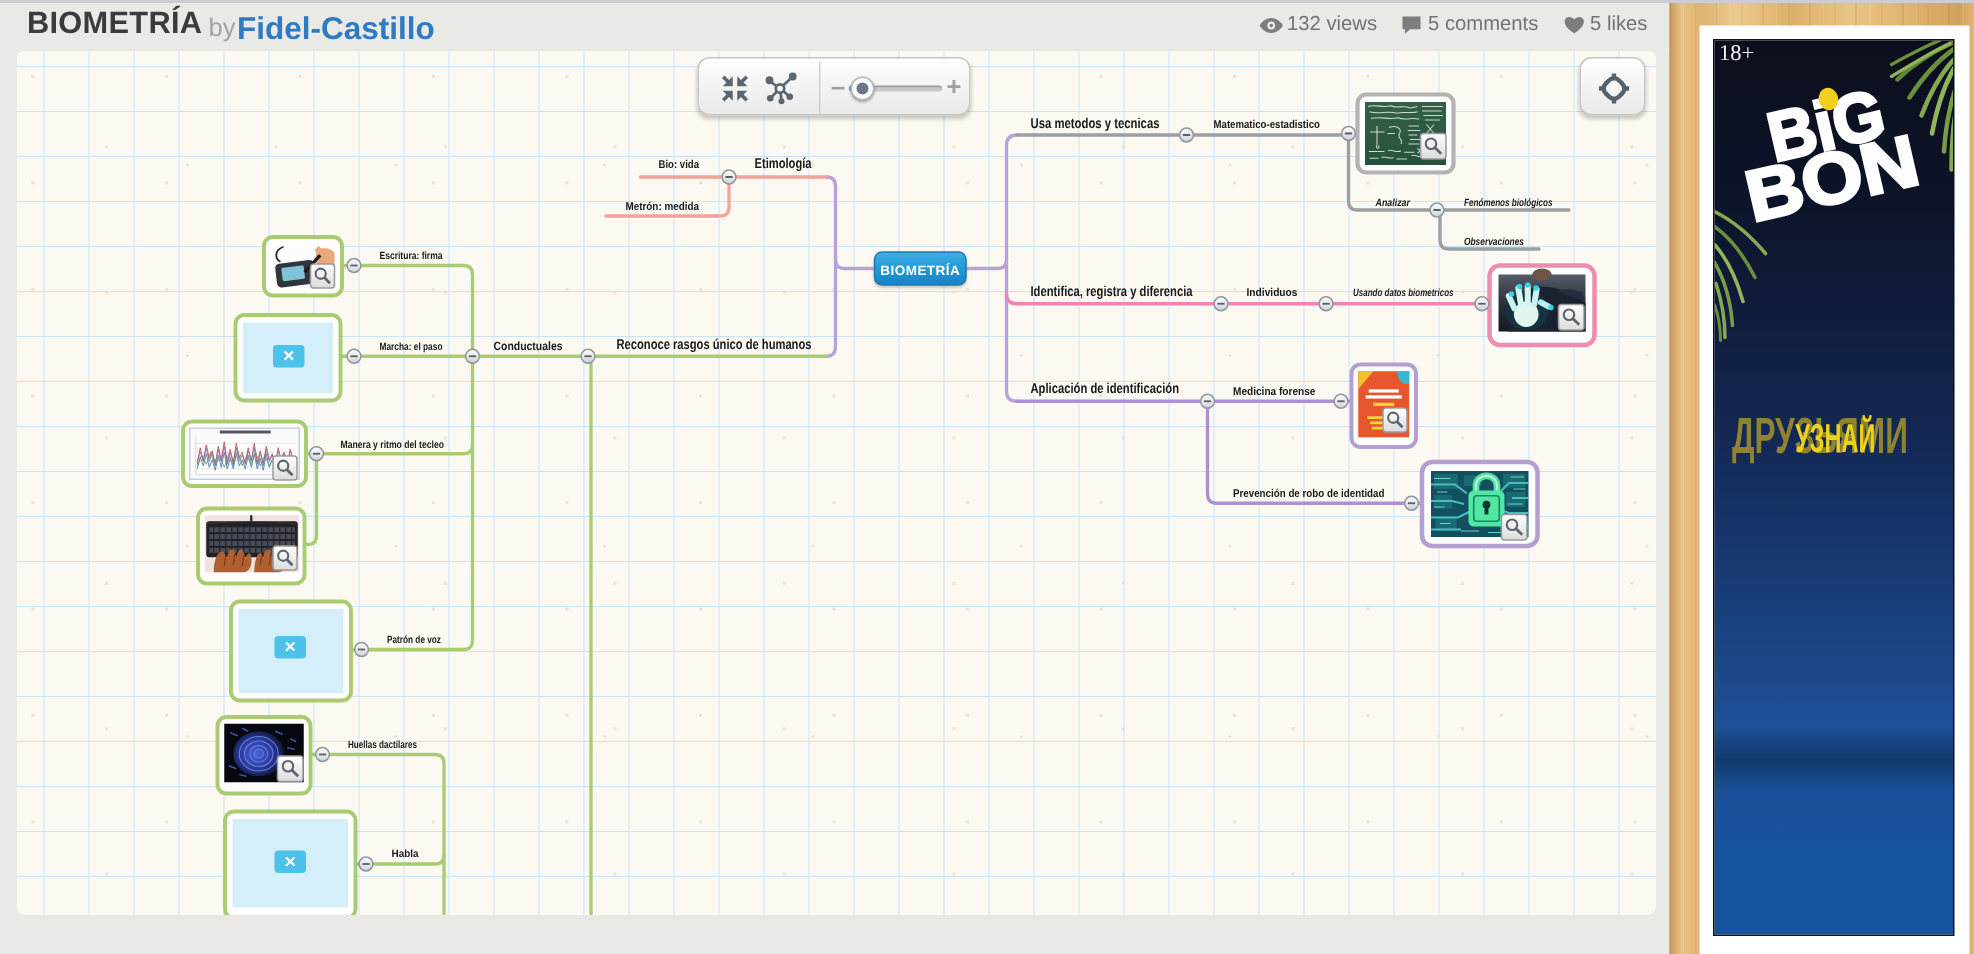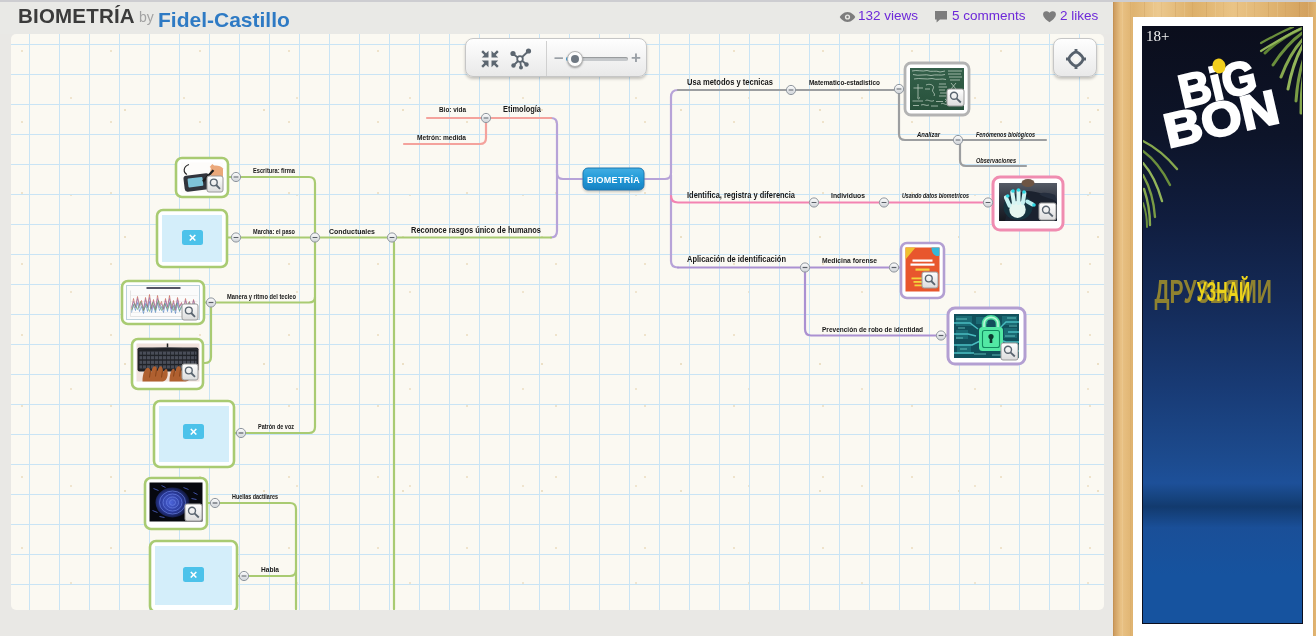--- a/index.html
+++ b/index.html
@@ -1,23 +1,23 @@
 <!DOCTYPE html>
 <html><head>
 <meta charset="utf-8">
 <style>
   * { margin:0; padding:0; box-sizing:border-box; }
   html,body { width:1316px; height:636px; overflow:hidden; font-family:"Liberation Sans", sans-serif; }
   #stage { position:relative; width:1316px; height:636px; background:#e9e8e5; }
   
   #hdr { position:absolute; left:0; top:0; width:1113px; height:34px; background:#e9e9e6; }
   #title { position:absolute; left:18px; top:4px; font-size:20.5px; font-weight:bold; color:#3b3b3b; letter-spacing:0.2px; }
-  #byl { position:absolute; left:139px; top:9px; font-size:14px; color:#a3a3a3; }
+  #byl { position:absolute; left:139px; top:9px; font-size:17px; color:#a3a3a3; }
   #author { position:absolute; left:158px; top:8px; font-size:21px; font-weight:bold; color:#2e7ac4; }
-  .hstat { position:absolute; top:8px; font-size:13.5px; color:#6d28d9; }
+  .hstat { position:absolute; top:8px; font-size:13.5px; color:#737373; }
   
   #canvas { position:absolute; left:11px; top:34px; width:1093px; height:576px;
     background-color:#fbf9f2;
     background-image:
       linear-gradient(to right, #c9e4f5 1px, transparent 1px),
       linear-gradient(to bottom, #c9e4f5 1px, transparent 1px),
       radial-gradient(circle 2px at 11px 17px, #efe3cb 55%, rgba(255,255,255,0) 60%),
       radial-gradient(circle 2px at 23px 41px, #f0e5cf 55%, rgba(255,255,255,0) 60%),
       radial-gradient(circle 1.5px at 53px 29px, #ece0c6 55%, rgba(255,255,255,0) 60%);
     background-size:30px 30px, 30px 30px, 89px 71px, 113px 97px, 139px 127px;
@@ -49,21 +49,21 @@
 </style>
 </head>
 <body>
 <div id="stage">
   <div id="hdr"></div>
   <div id="title">BIOMETRÍA</div>
   <div id="byl">by</div>
   <div id="author">Fidel-Castillo</div>
   <div class="hstat" style="left:858px;">132 views</div>
   <div class="hstat" style="left:952px;">5 comments</div>
-  <div class="hstat" style="left:1060px;">2 likes</div>
+  <div class="hstat" style="left:1060px;">5 likes</div>
   <svg class="hico" style="position:absolute;left:839px;top:11px;" width="17" height="12" viewBox="0 0 17 12">
     <path d="M8.5 1 C12.5 1 15.5 4.4 16.2 6 C15.5 7.6 12.5 11 8.5 11 C4.5 11 1.5 7.6 0.8 6 C1.5 4.4 4.5 1 8.5 1 Z" fill="#7d7d7d"></path>
     <circle cx="8.5" cy="6" r="2.6" fill="#e9e9e6"></circle>
     <circle cx="8.5" cy="6" r="1.2" fill="#7d7d7d"></circle>
   </svg>
   <svg class="hico" style="position:absolute;left:934px;top:10px;" width="14" height="14" viewBox="0 0 14 14">
     <path d="M1 1 h12 v8.5 h-7 l-3.4 3 v-3 H1 Z" fill="#7d7d7d"></path>
   </svg>
   <svg class="hico" style="position:absolute;left:1042px;top:10px;" width="15" height="13" viewBox="0 0 15 13">
     <path d="M7.5 12.2 C-4 5 2.5 -1.8 7.5 2.8 C12.5 -1.8 19 5 7.5 12.2 Z" fill="#7d7d7d"></path>

